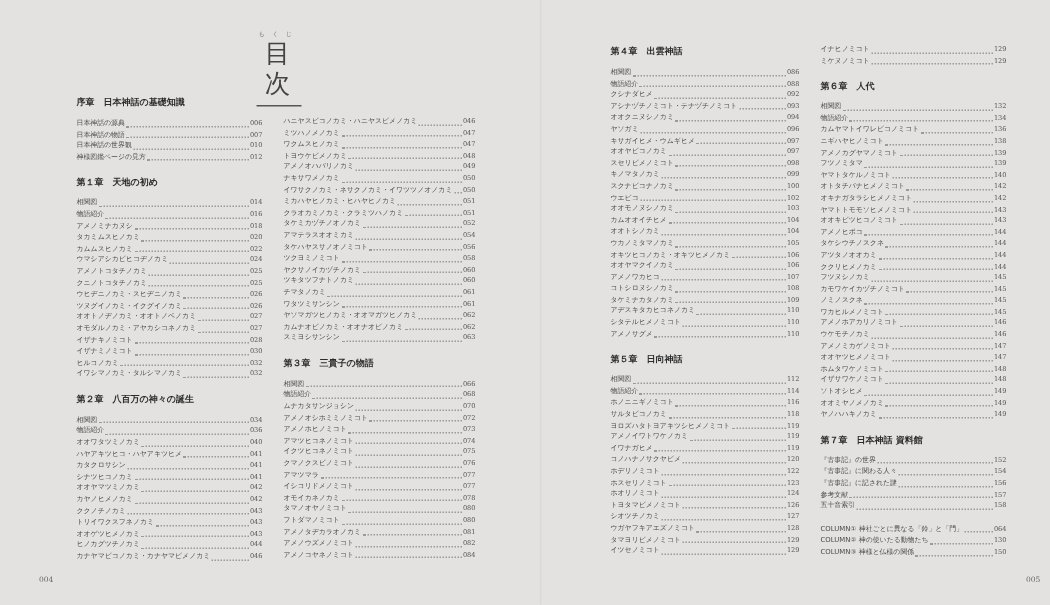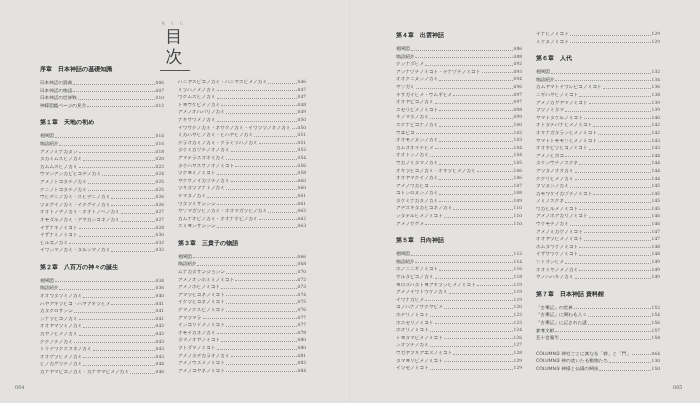--- a/index.html
+++ b/index.html
@@ -3,21 +3,21 @@
 <meta charset="utf-8">
 <style>
   html, body { margin:0; padding:0; }
   body {
     width:700px; height:403px; overflow:hidden;
     background:#e3e2e0;
     font-family:"DejaVu Sans", sans-serif;
     color:#3a3a3a;
     position:relative;
   }
-  .spread { position:absolute; left:0; top:0; width:560px; height:403px; }
+  .spread { position:absolute; left:11px; top:0; width:560px; height:403px; }
   .gutter { position:absolute; left:349px; top:0; width:2px; height:403px; background:linear-gradient(90deg,#d8d7d5,#e6e5e3); }
   .title-wrap { position:absolute; left:157px; top:20px; width:36px; text-align:center; }
   .title-ruby { font-size:4px; color:#777; letter-spacing:5px; height:6px; line-height:6px; }
   .title { font-family:"DejaVu Serif", serif; font-size:17px; color:#444; letter-spacing:2px; line-height:20px; }
   .title-rule { width:30px; height:1px; background:#555; margin:4px auto 0; }
   .col { position:absolute; }
   .chap { font-size:6px; font-weight:bold; color:#2b2b2b; height:10px; line-height:10px; margin-bottom:5px; white-space:nowrap; }
   .row { display:flex; align-items:flex-end; height:7.6px; line-height:7.6px; font-size:4.6px; color:#4a4a4a; white-space:nowrap; }
   .row .lbl { flex:0 0 auto; }
   .row .dots { flex:1 1 auto; border-bottom:0.6px dotted #9a9a9a; margin:0 1px 2px 1px; height:1px; }

